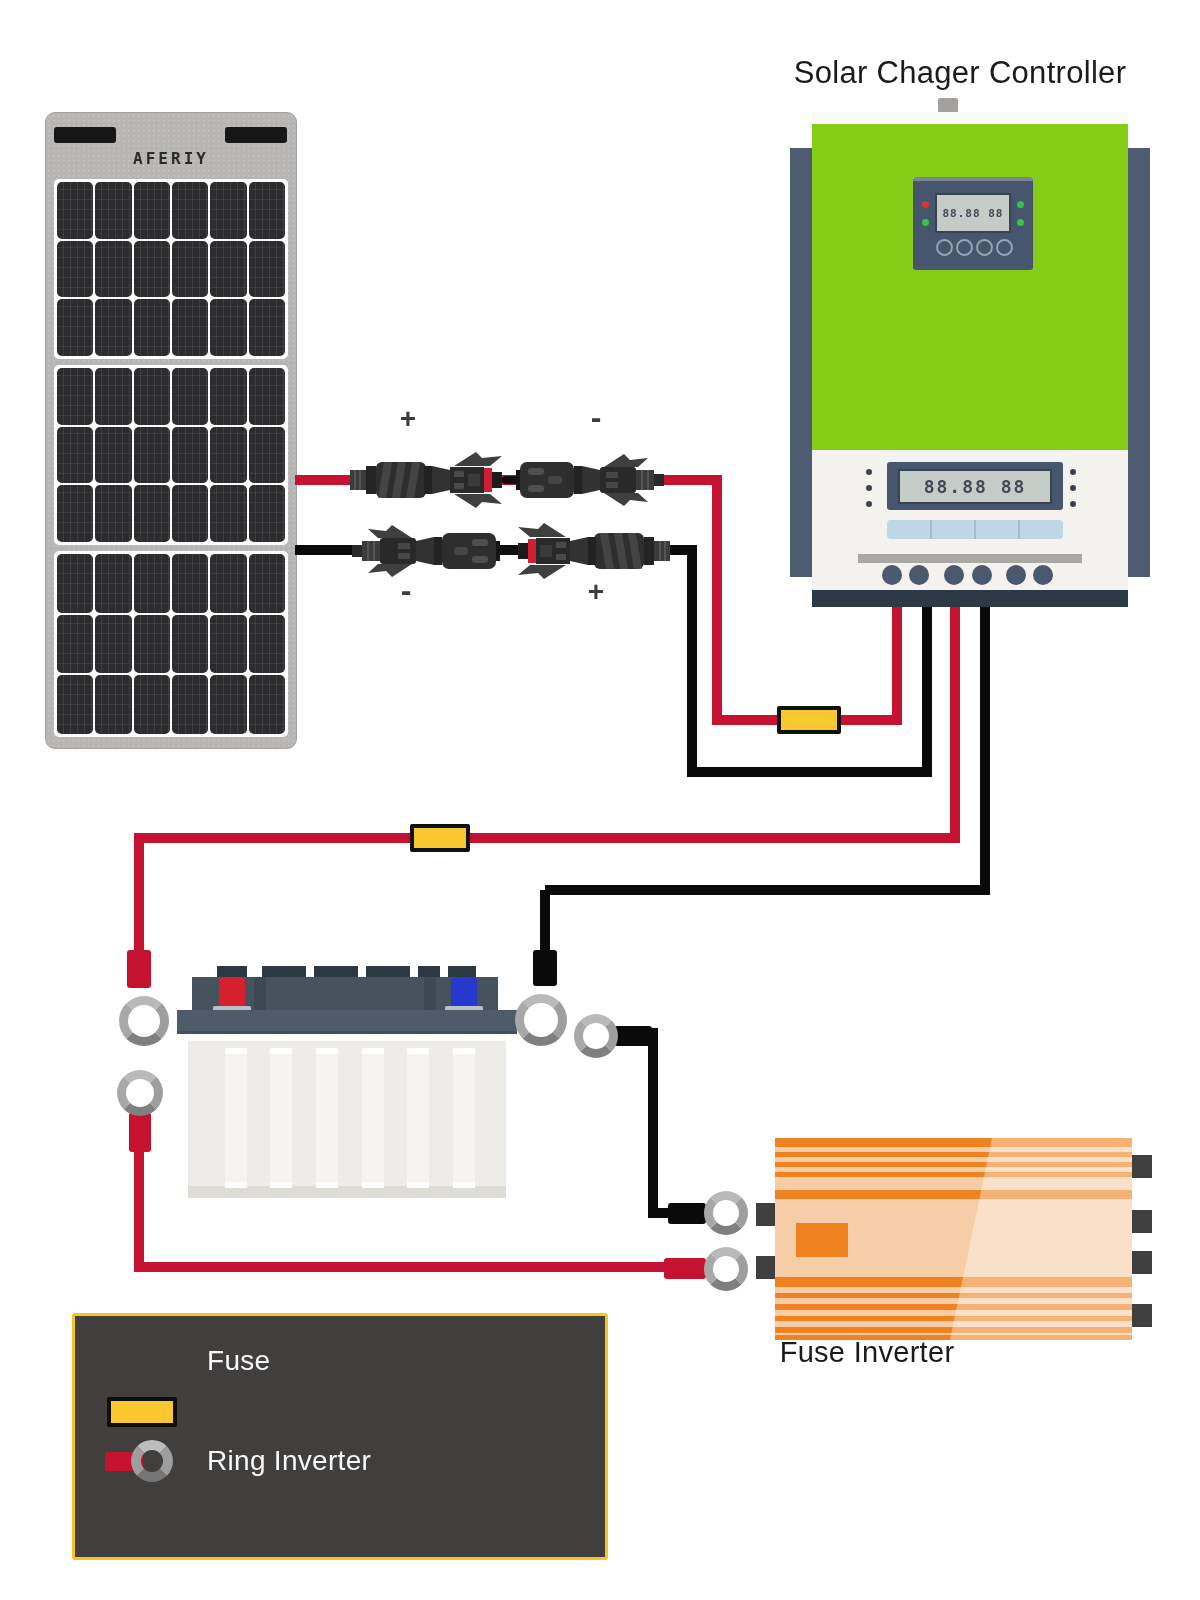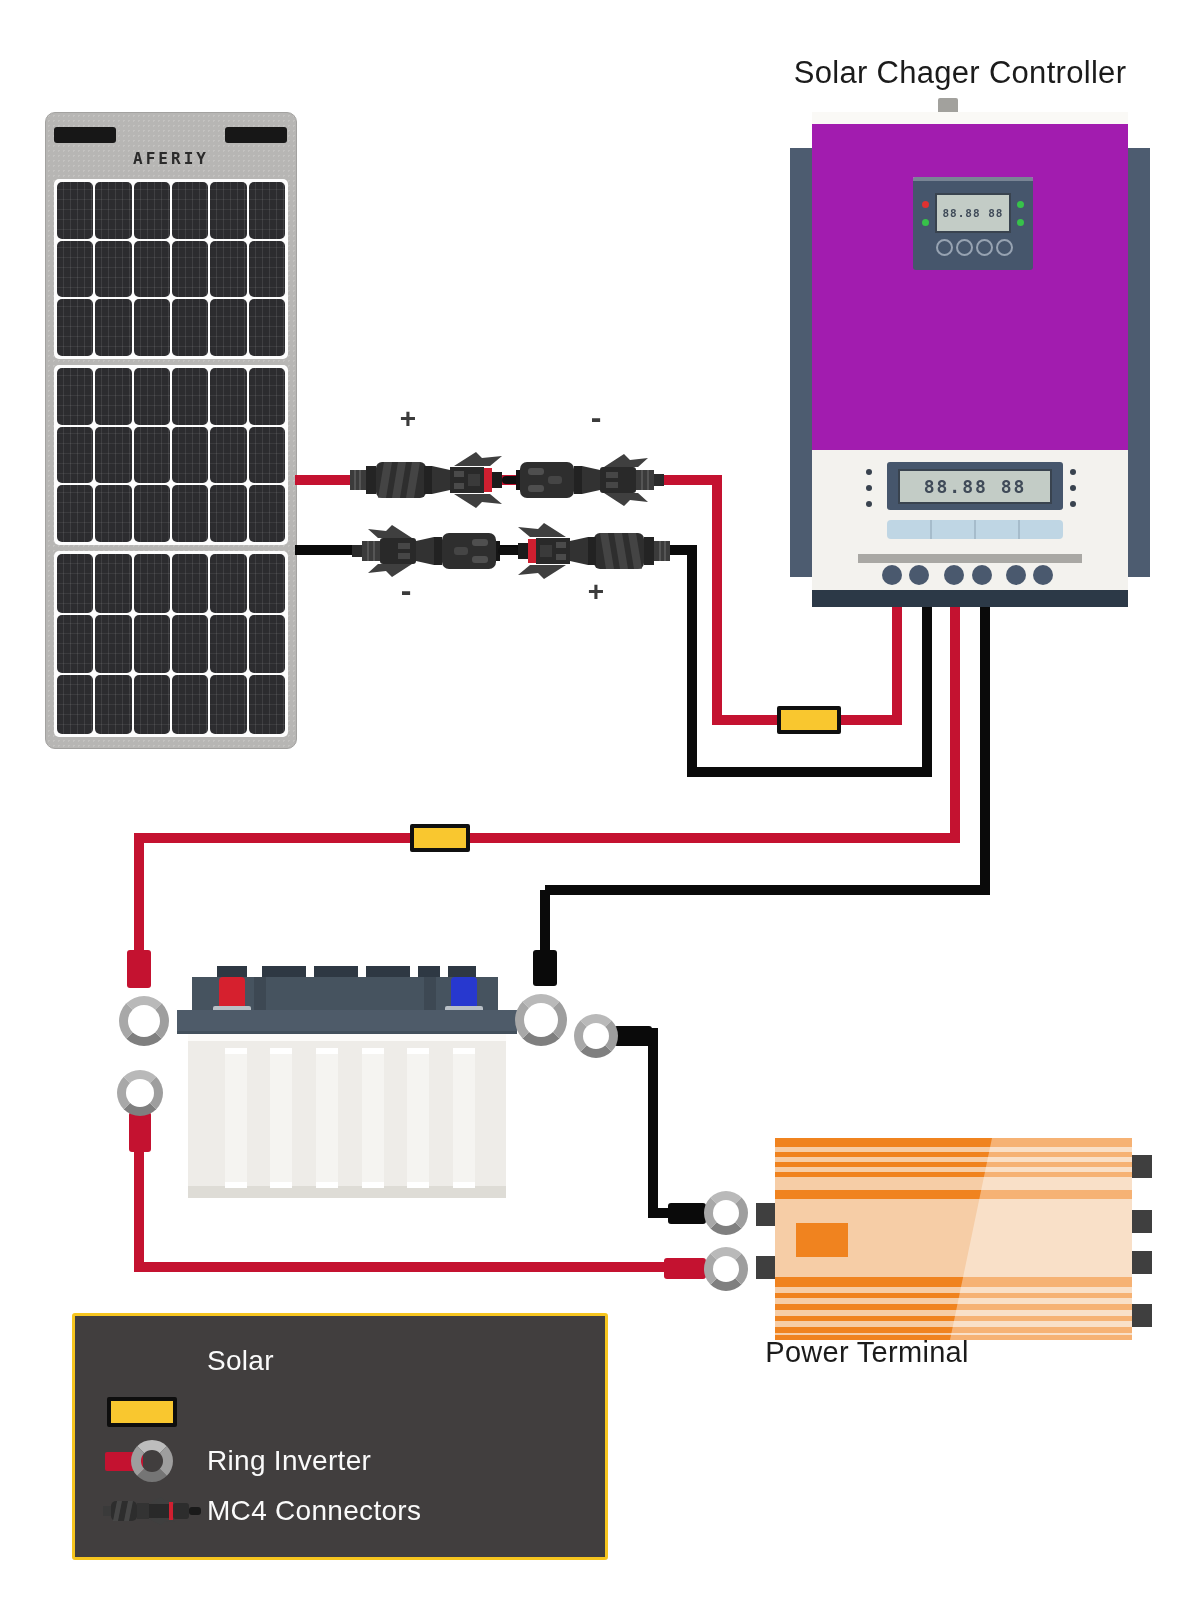--- a/index.html
+++ b/index.html
@@ -32,21 +32,21 @@
   .cell-section{position:absolute;left:8px;width:234px;background:#fdfdfd;border-radius:5px;padding:3px;
          box-sizing:border-box;}
   .cell-grid{display:grid;grid-template-columns:repeat(6,1fr);grid-template-rows:repeat(3,1fr);
          gap:2px;width:100%;height:100%;}
   .cell{background:#2c2c2f;border-radius:5px;
         background-image:repeating-linear-gradient(90deg, transparent 0 6px, rgba(255,255,255,.09) 6px 7px),
                          repeating-linear-gradient(0deg, transparent 0 9px, rgba(255,255,255,.07) 9px 10px);}
 
   
   .ctl-rail{background:#4d5c70;z-index:1;}
-  .ctl-body{background:#a21caf;z-index:2;}
+  .ctl-body{background:#84cc16;z-index:2;}
   .ctl-topstrip{background:#faf9f6;}
   .disp-frame{background:var(--controller-slate);border-radius:3px;}
   .lcd{background:#c3ccc6;border:2px solid #39434f;color:#3f4a58;
        font-family:"DejaVu Sans Mono",monospace;font-weight:700;text-align:center;
        display:flex;align-items:center;justify-content:center;box-sizing:border-box;}
   .led{position:absolute;width:7px;height:7px;border-radius:50%;}
   .btn-circle{position:absolute;width:17px;height:17px;border-radius:50%;border:2px solid #97a3b2;box-sizing:border-box;}
   .ctl-lower{background:#f3f2ee;}
   .dot{position:absolute;width:6px;height:6px;border-radius:50%;background:#39434f;}
   .btnbar{background:#bfd6e4;border-radius:4px;
@@ -99,21 +99,21 @@
   .legend-ring{position:absolute;left:28px;top:4px;width:42px;height:42px;border-radius:50%;
           border:10px solid var(--ring-gray);border-top-color:#bdbdbd;border-bottom-color:#757575;box-sizing:border-box;}
   .mc4{z-index:3;}
 </style>
 </head>
 <body>
 
 <div id="canvas">
 
   <div class="abs big-label" style="left:760px;top:55px;width:400px;">Solar Chager Controller</div>
-  <div class="abs big-label" style="left:737px;top:1336px;width:260px;font-size:29px;">Power Terminal</div>
+  <div class="abs big-label" style="left:737px;top:1336px;width:260px;font-size:29px;">Fuse Inverter</div>
 
   <div class="abs panel" style="left:45px;top:112px;width:250px;height:635px;">
     <div class="panel-strip" style="left:8px;top:14px;width:62px;height:16px;"></div>
     <div class="panel-strip" style="left:179px;top:14px;width:62px;height:16px;"></div>
     <div class="panel-brand" style="top:36px;">AFERIY</div>
     <div class="cell-section" style="top:66px;height:180px;">
         <div class="cell-grid">
           <div class="cell"></div>
           <div class="cell"></div>
           <div class="cell"></div>
@@ -381,47 +381,29 @@
     <div class="inv-top"></div>
     <div class="inv-mid"></div>
     <div class="inv-bot"></div>
     <div class="inv-gloss"></div>
     <div class="inv-switch" style="left:21px;top:85px;width:52px;height:34px;"></div>
   </div>
 
   <div class="abs legend" style="left:72px;top:1313px;width:536px;height:247px;">
     <div class="legend-row">
       <div class="legend-icon-cell"></div>
-      <div class="legend-label">Solar</div>
+      <div class="legend-label">Fuse</div>
     </div>
     <div class="legend-row">
       <div class="legend-icon-cell">
           <div class="legend-fuse"></div>
         </div>
     </div>
     <div class="legend-row">
       <div class="legend-icon-cell">
         <div class="legend-ringwire"></div>
           <div class="legend-ring"></div>
       </div>
       <div class="legend-label">Ring Inverter</div>
     </div>
-    <div class="legend-row">
-      <div class="legend-icon-cell">
-        <svg width="98" height="34" viewBox="0 0 98 34" style="position:absolute;left:0;top:8px;">
-          <rect x="0" y="12" width="8" height="10" fill="#3a3a3a"></rect>
-          <rect x="8" y="7" width="26" height="20" rx="5" fill="#2d2d2d"></rect>
-          <path d="M14,7 h5 l-4,20 h-5 Z" fill="#4c4c4c" opacity=".8"></path>
-          <path d="M25,7 h5 l-4,20 h-5 Z" fill="#4c4c4c" opacity=".8"></path>
-          <rect x="34" y="9" width="12" height="16" fill="#333"></rect>
-          <polygon points="46,9 58,3 62,7 72,6 64,11" fill="#3f3f3f"></polygon>
-          <polygon points="46,25 58,31 62,27 72,28 64,23" fill="#3f3f3f"></polygon>
-          <rect x="46" y="10" width="20" height="14" fill="#292929"></rect>
-          <rect x="66" y="8" width="4" height="18" fill="#cf1f30"></rect>
-          <rect x="70" y="9" width="16" height="16" rx="3" fill="#2d2d2d"></rect>
-          <rect x="86" y="13" width="12" height="8" rx="3" fill="#1a1a1a"></rect>
-        </svg>
-      </div>
-      <div class="legend-label">MC4 Connectors</div>
-    </div>
   </div>
 
 </div>
 
 </body></html>

